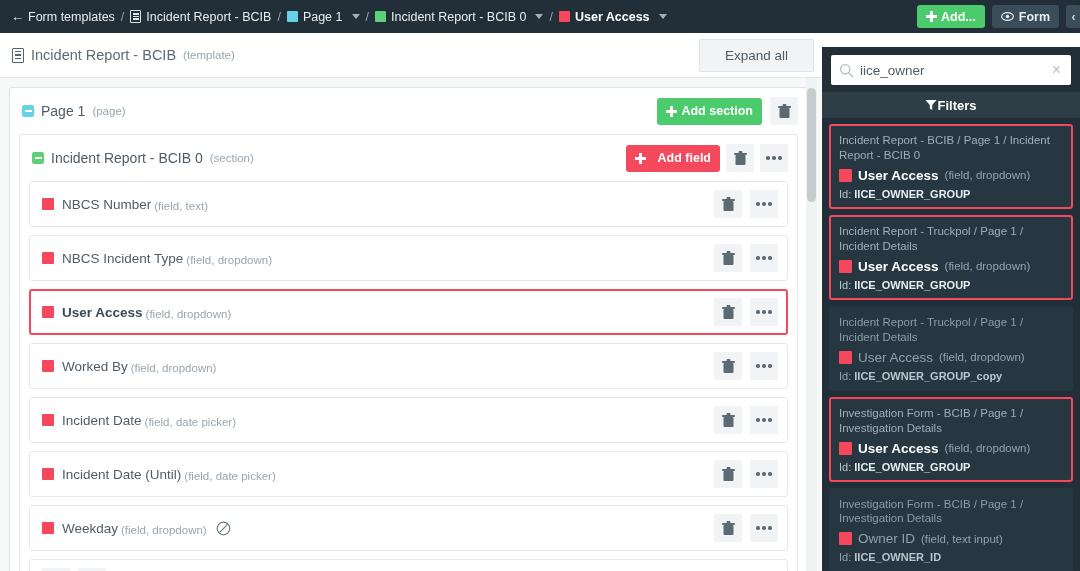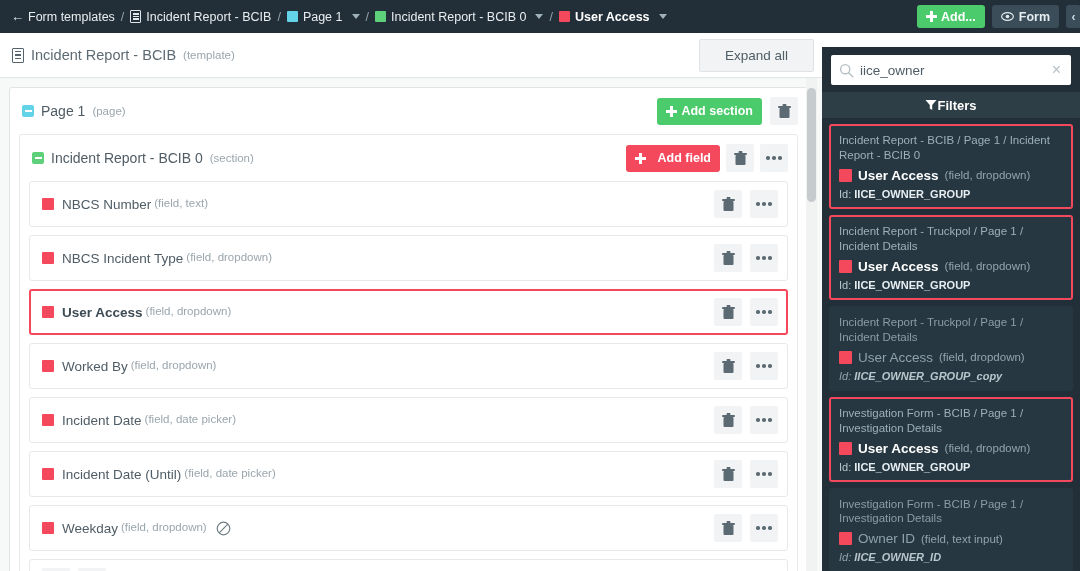--- a/index.html
+++ b/index.html
@@ -143,21 +143,21 @@
     background: #fff; border: 1px solid #e6e9eb; border-radius: 3px;
     padding: 8px 9px 8px 12px; margin-bottom: 8px; min-height: 45px;
   }
   .field-row.selected {
     border: 2px solid #f4495d; padding: 7px 8px 7px 11px;
   }
   .fsq { width: 12px; height: 12px; border-radius: 1px; flex: 0 0 auto; }
   .fname { color: #4f5c65; font-size: 13.5px; }
   .fname.bold { font-weight: bold; color: #3d4b54; }
   .ftype { color: #9aa6ad; font-size: 11.5px; margin-left: 3px; }
-  .flabel { flex: 1; display: flex; align-items: flex-start; gap: 0; }
+  .flabel { flex: 1; display: flex; align-items: flex-end; gap: 0; }
   .ban-icon { margin-left: 9px; display: inline-flex; }
 
   
   .scroll-track {
     position: absolute; top: 78px; left: 806px; width: 11px; height: 493px;
     background: #f1f2f2;
   }
   .scroll-thumb {
     position: absolute; top: 10px; left: 1px; width: 9px; height: 114px;
     background: #c6cbce; border-radius: 5px;
@@ -197,21 +197,21 @@
   .rcard.match .rpath { color: #9eafb8; }
   .rname-line {
     display: flex; align-items: center; gap: 6px; margin-top: 5px;
     flex-wrap: wrap;
   }
   .rname { color: #ffffff; font-size: 13.5px; font-weight: bold; }
   .rcard.dim .rname { color: #8fa1ab; font-weight: normal; }
   .rtype { color: #93a4ae; font-size: 11.5px; }
   .rid { color: #b9c6cd; font-size: 11px; margin-top: 5px; }
   .rid b { color: #e7eef2; }
-  .rcard.dim .rid { color: #93a4ae; font-style: italic; }
+  .rcard.dim .rid { color: #93a4ae; }
   .rcard.dim .rid b { color: #b9c6cd; }
 </style>
 </head>
 <body>
 
 <div id="app">
 
   <div class="topbar">
     <div class="crumbs">
       <span class="crumb back">

